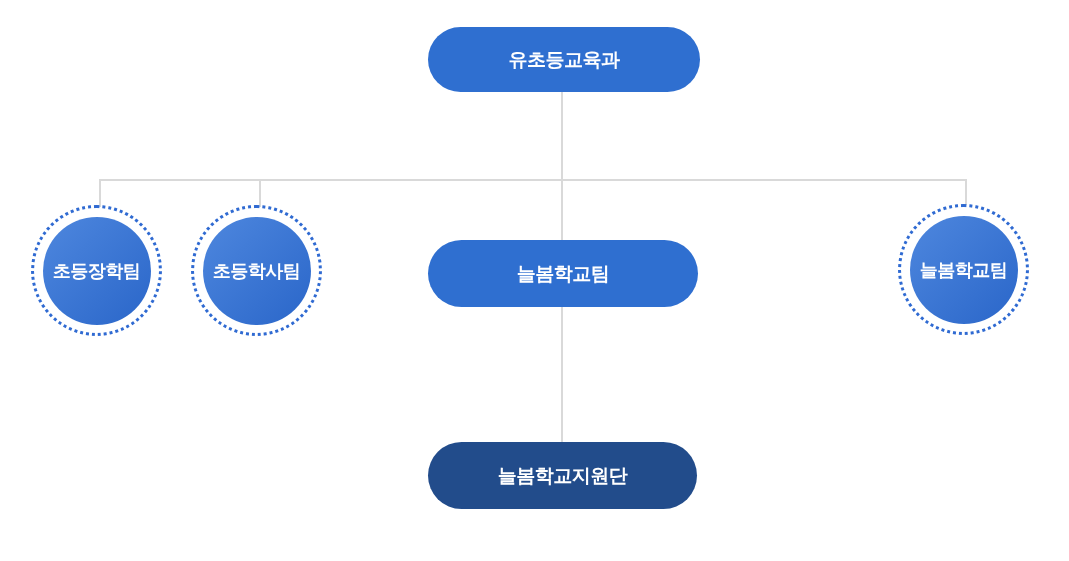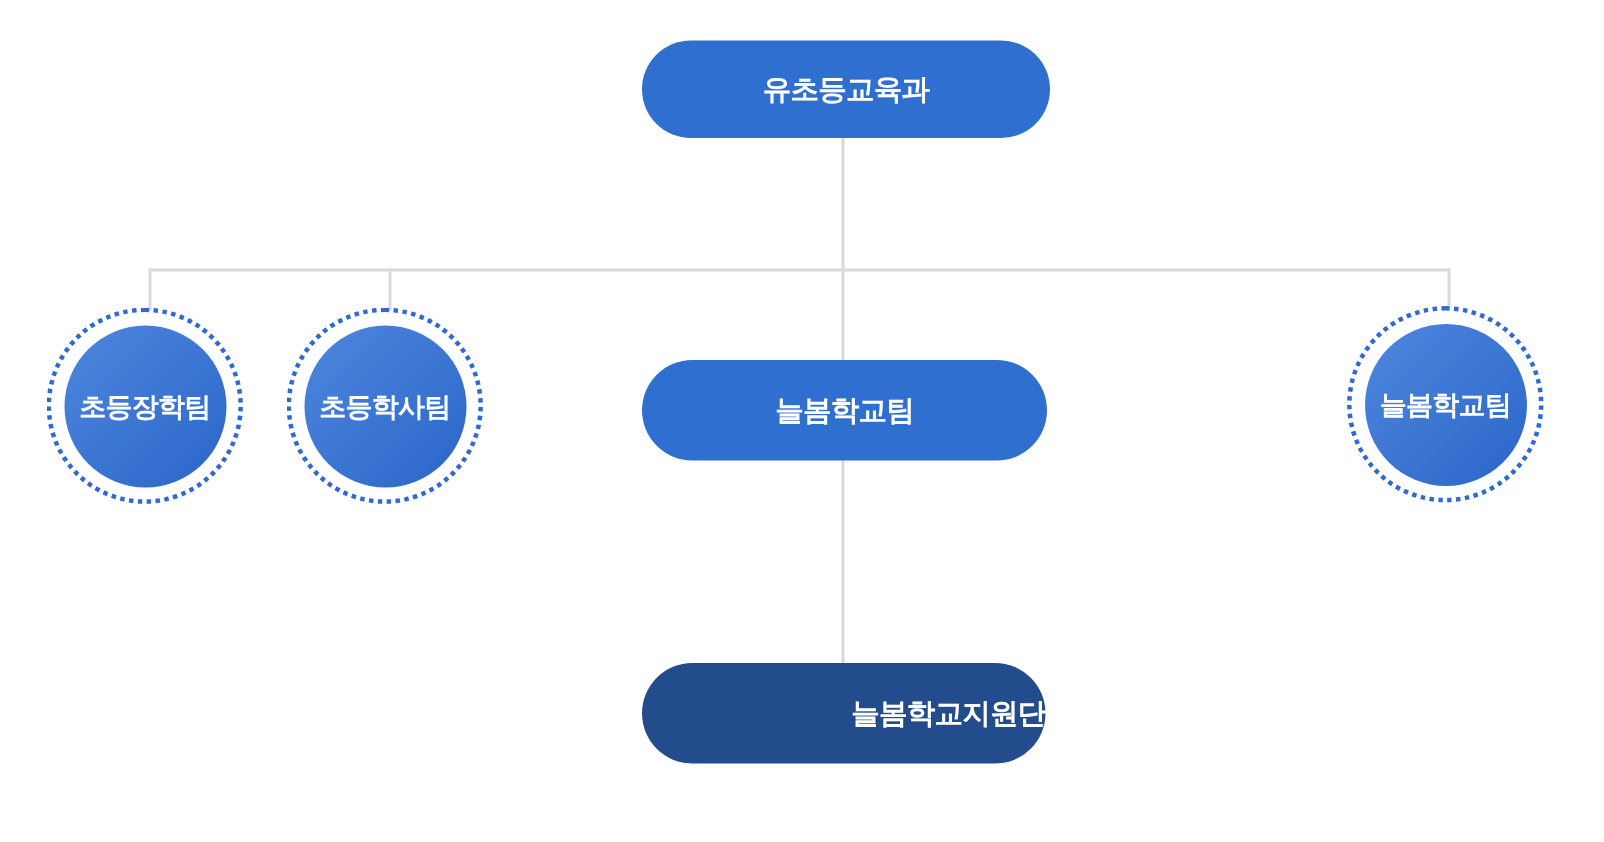--- a/index.html
+++ b/index.html
@@ -46,21 +46,21 @@
     background: var(--node-blue);
     border-radius: 34px;
     color: var(--node-text);
     font-size: 19px;
     font-weight: bold;
     letter-spacing: -0.5px;
   }
   #node-root    { left: 428px; top: 27px;  width: 272px; height: 65px; }
   #node-neulbom { left: 428px; top: 240px; width: 270px; height: 67px; align-items: center; }
   #node-support { left: 428px; top: 442px; width: 269px; height: 67px;
-                  background: var(--node-dark-blue); justify-content: flex-end; }
+                  background: var(--node-dark-blue); }
 
   
   .circle-node {
     position: absolute;
     width: 131px;
     height: 131px;
     border: 3px dotted var(--dotted-ring);
     border-radius: 50%;
     display: flex;
     align-items: center;

